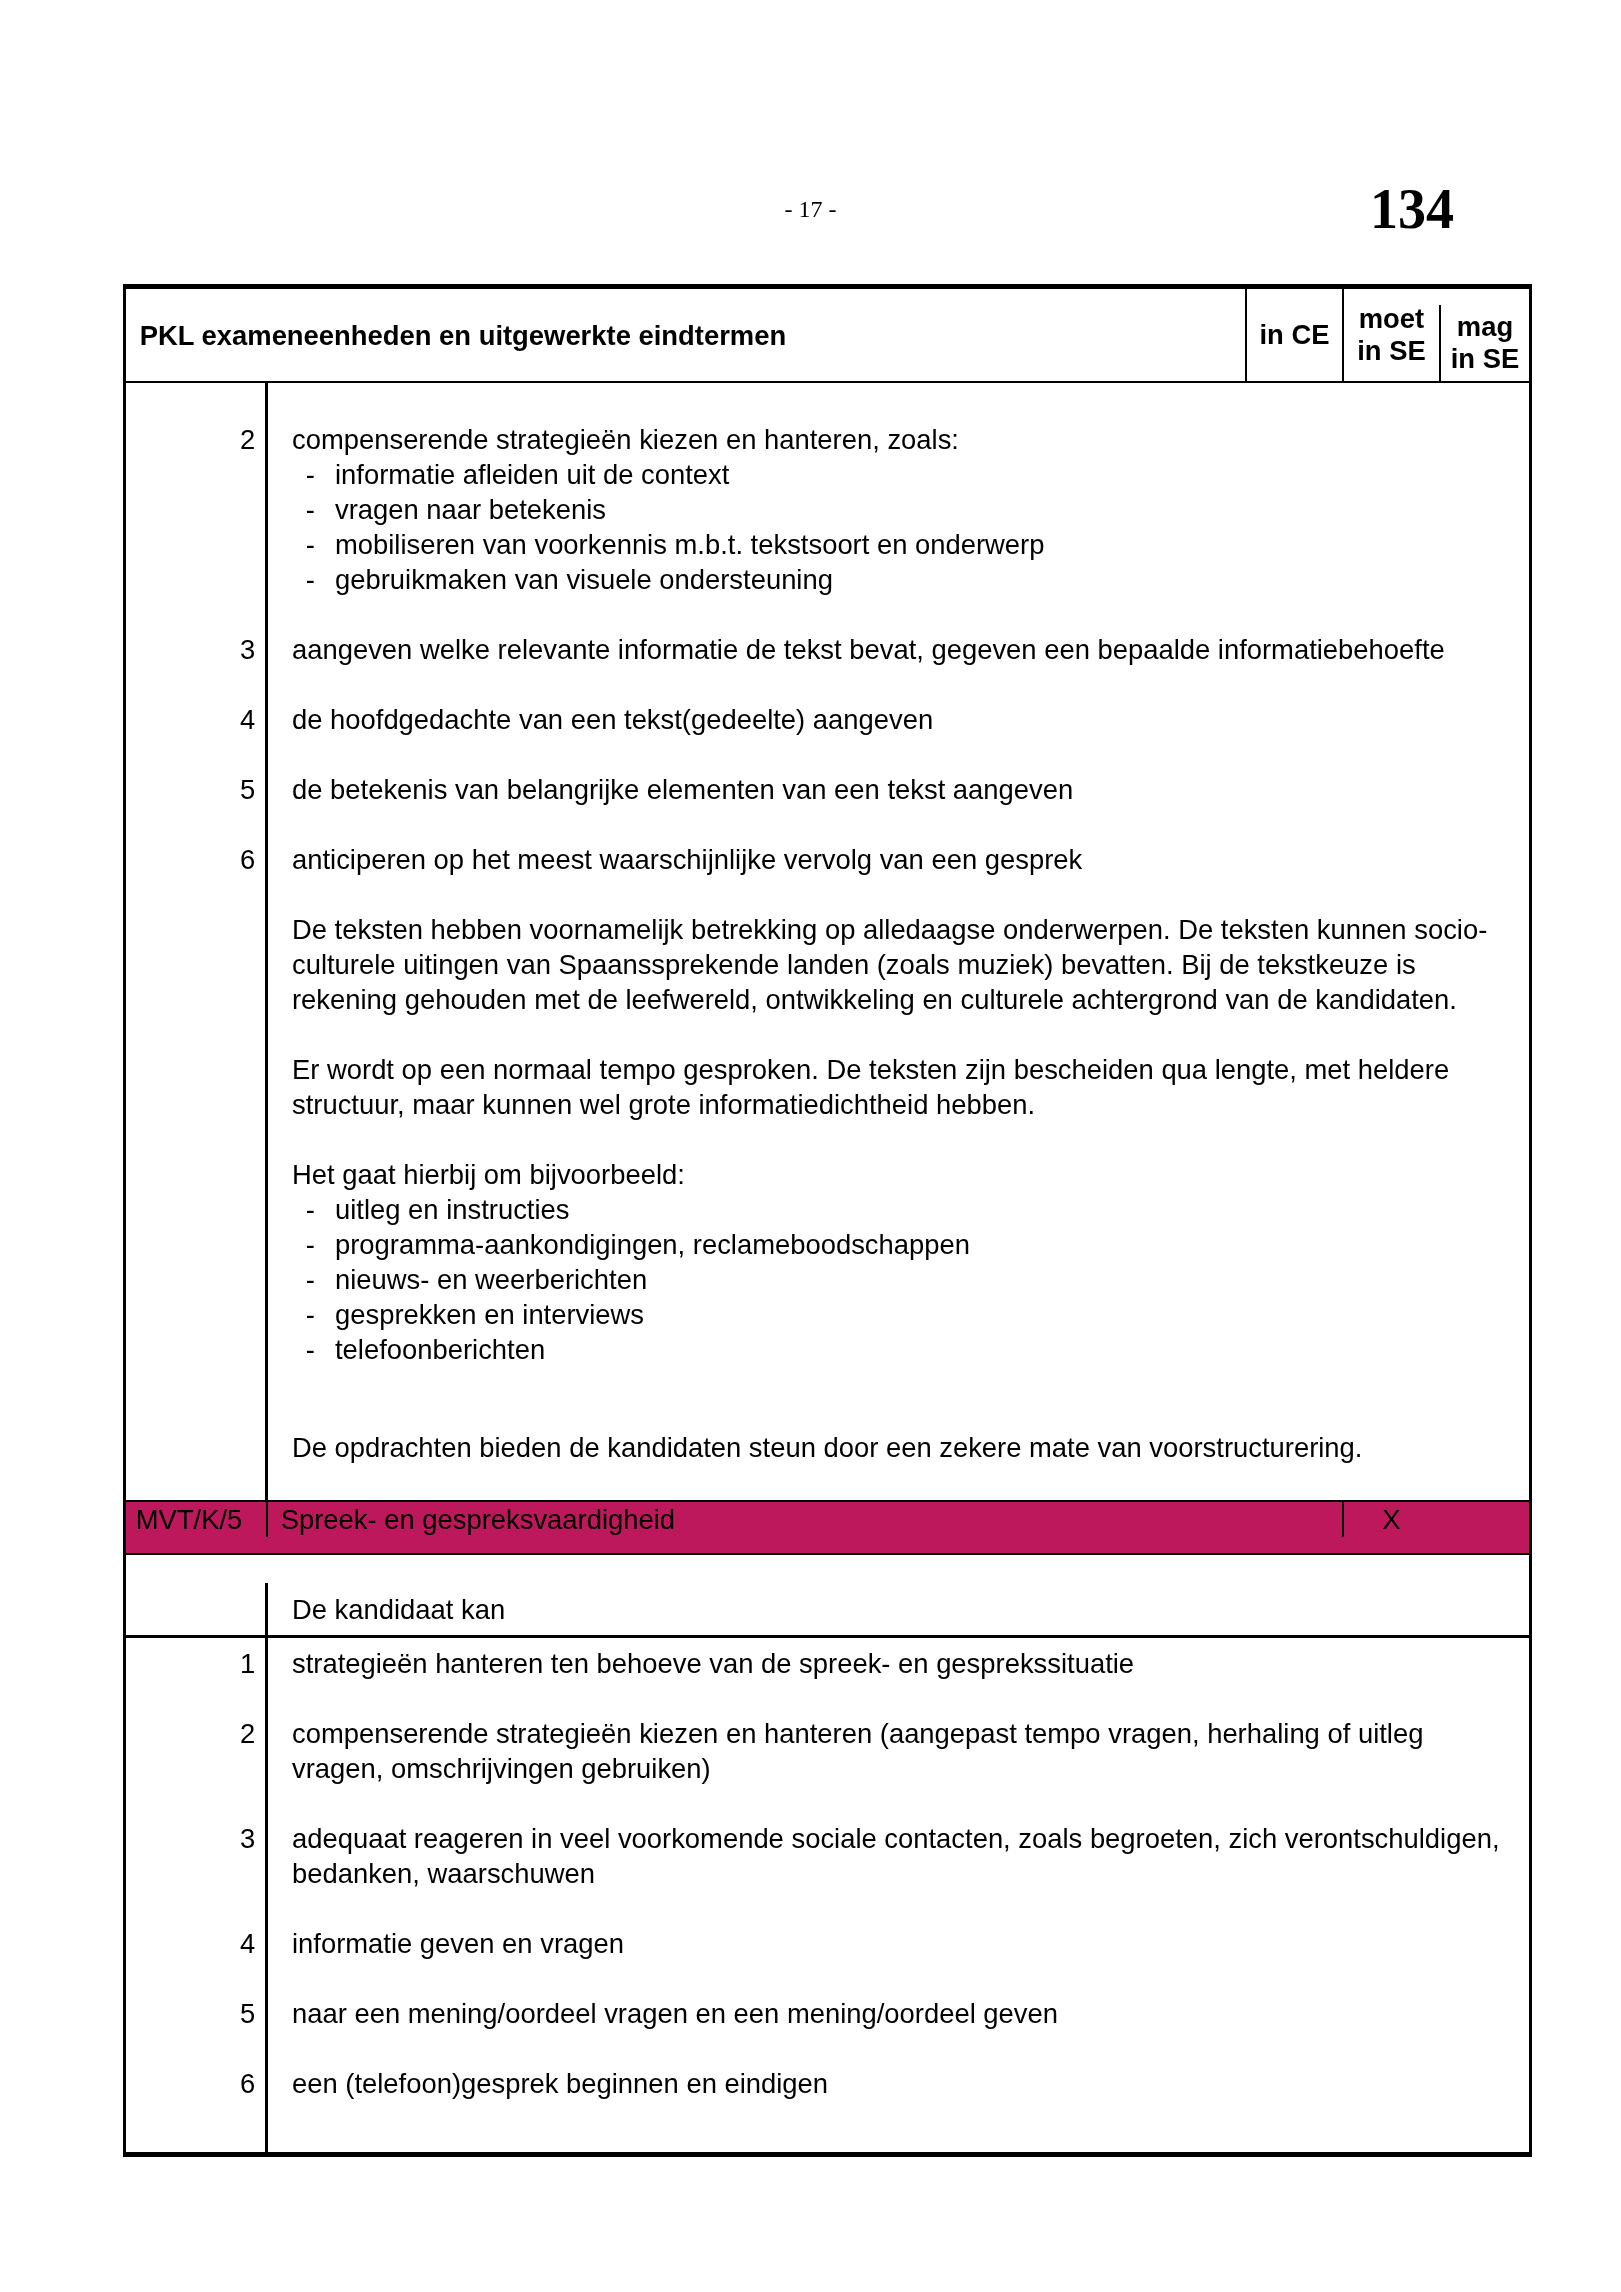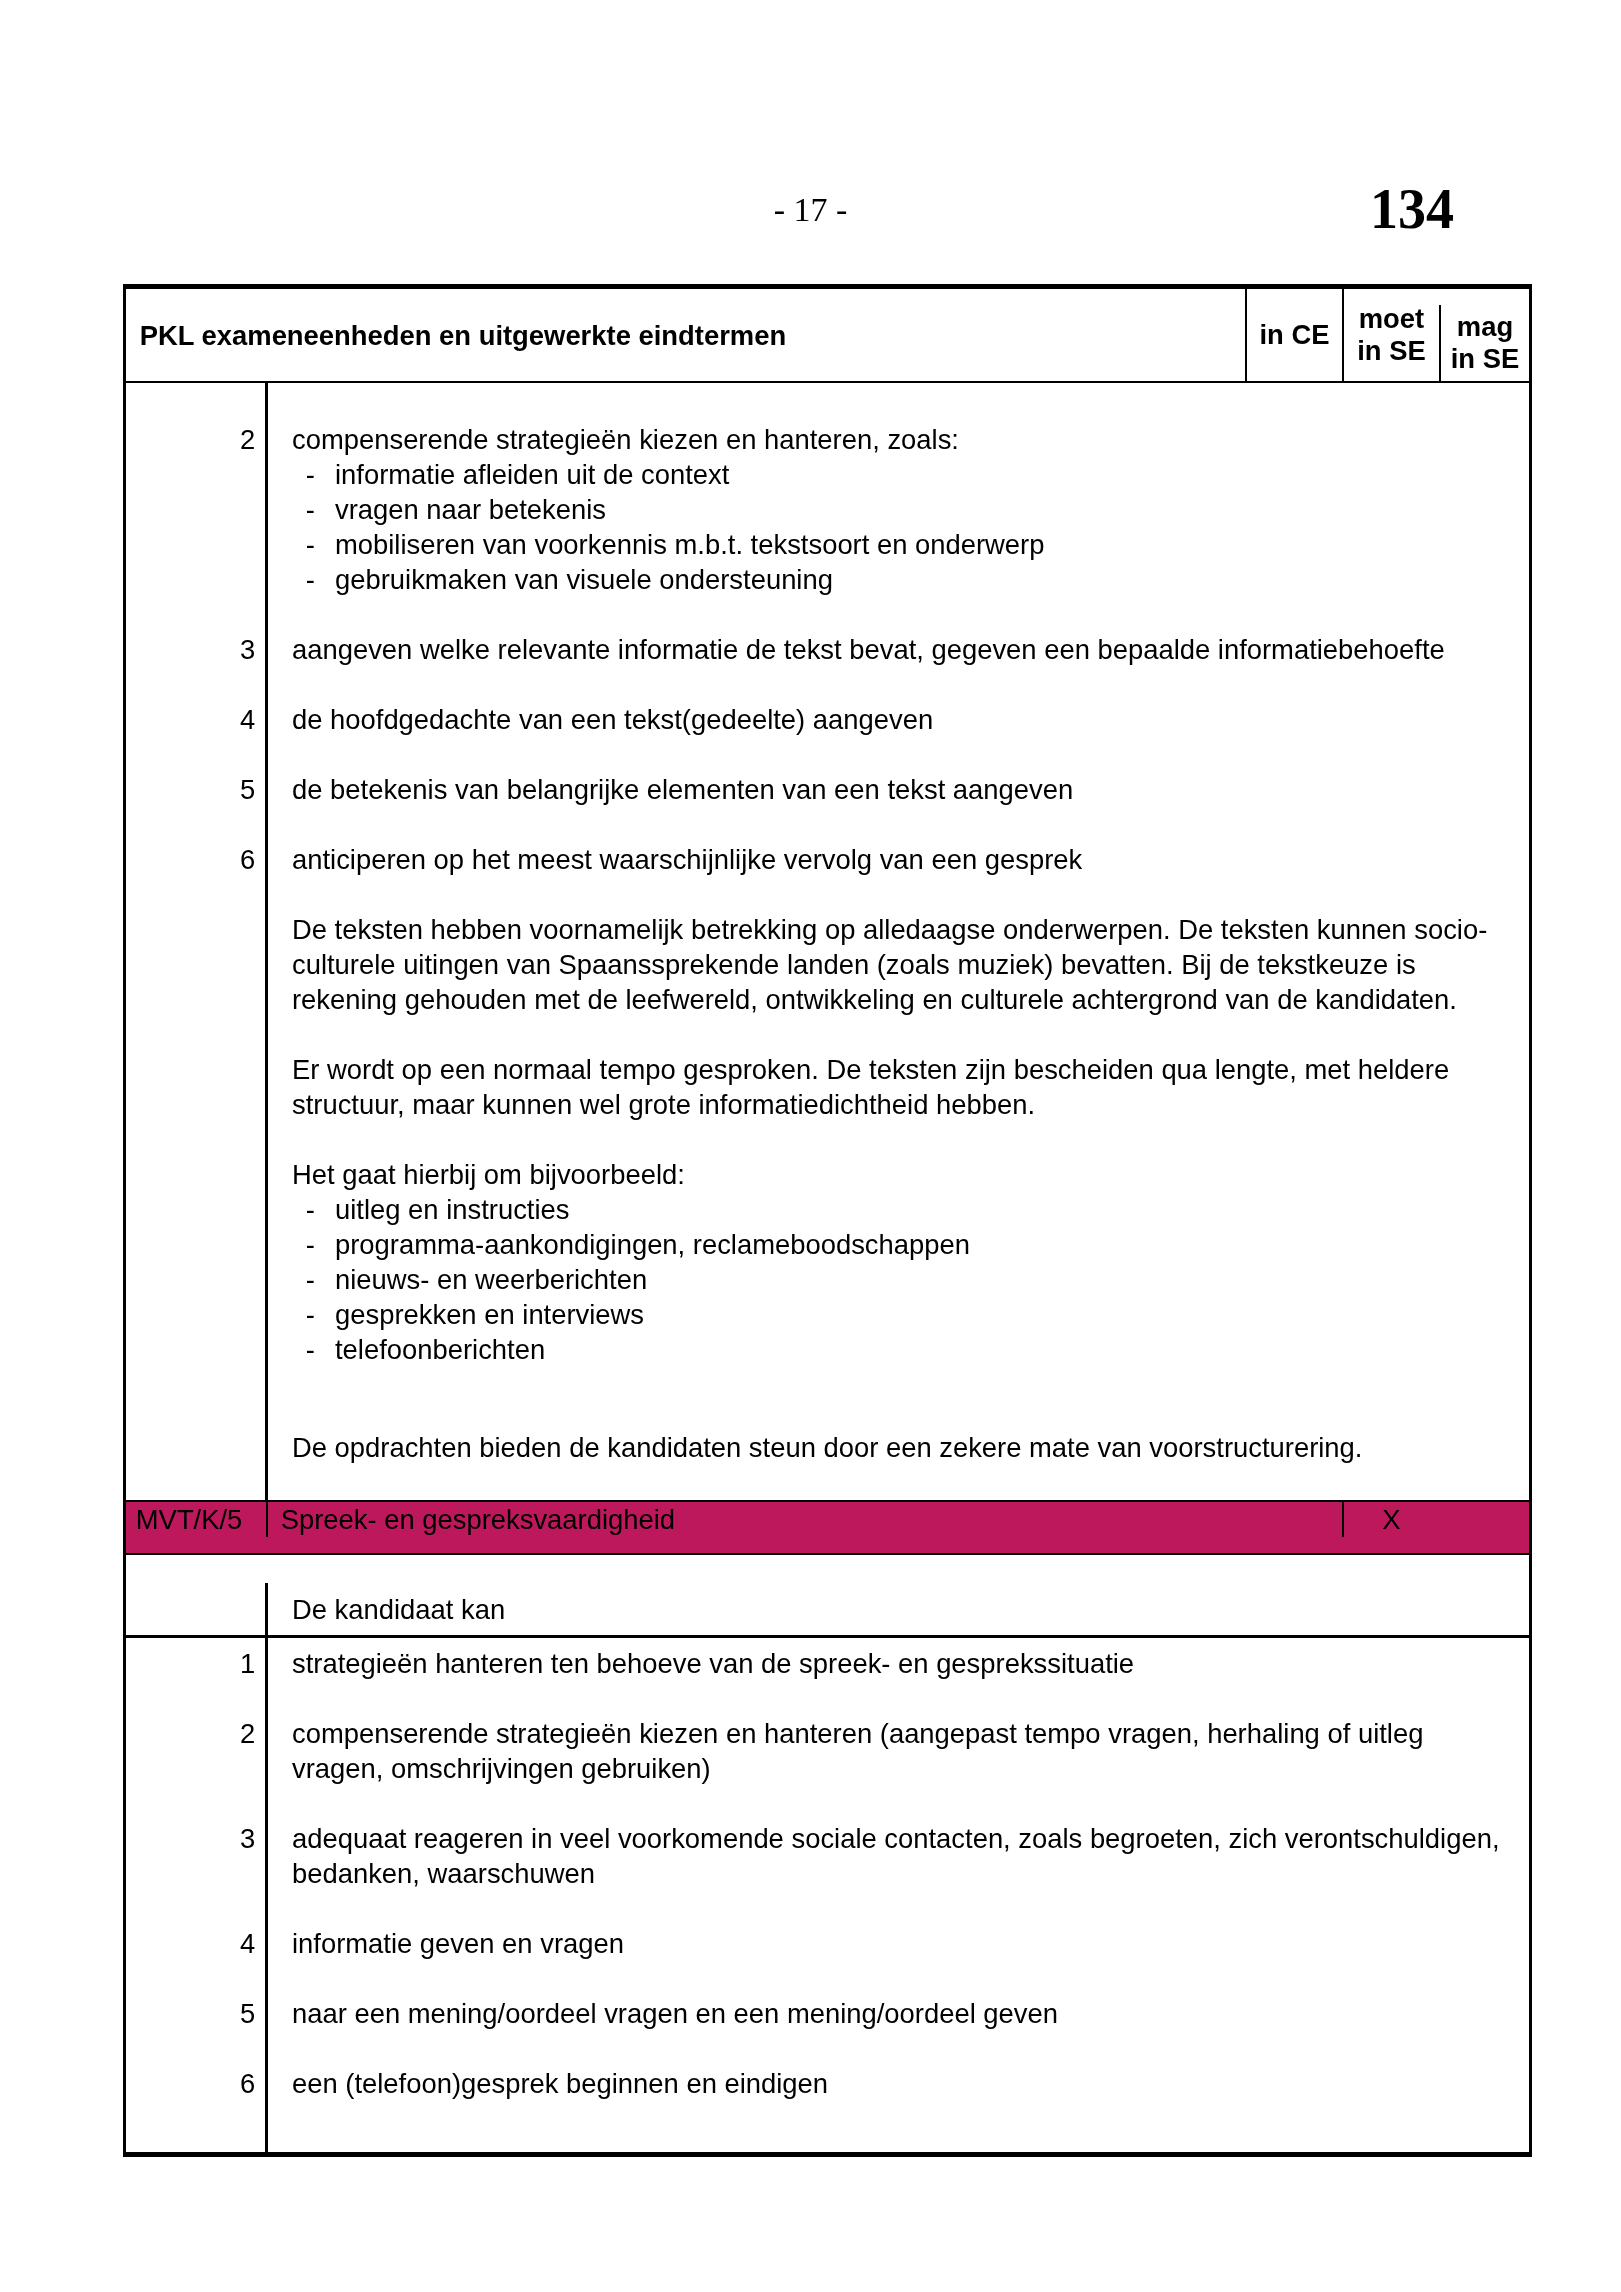--- a/index.html
+++ b/index.html
@@ -18,21 +18,21 @@
     color: #000000;
     overflow: hidden;
   }
   .page-number {
     position: absolute;
     top: 192px;
     left: 0;
     right: 0;
     text-align: center;
     font-family: "Liberation Serif", serif;
-    font-size: 34px;
+    font-size: 24px;
     line-height: 35px;
   }
   .corner-number {
     position: absolute;
     top: 184px;
     left: 1370px;
     font-family: "Liberation Serif", serif;
     font-size: 56px;
     line-height: 51px;
     font-weight: bold;

